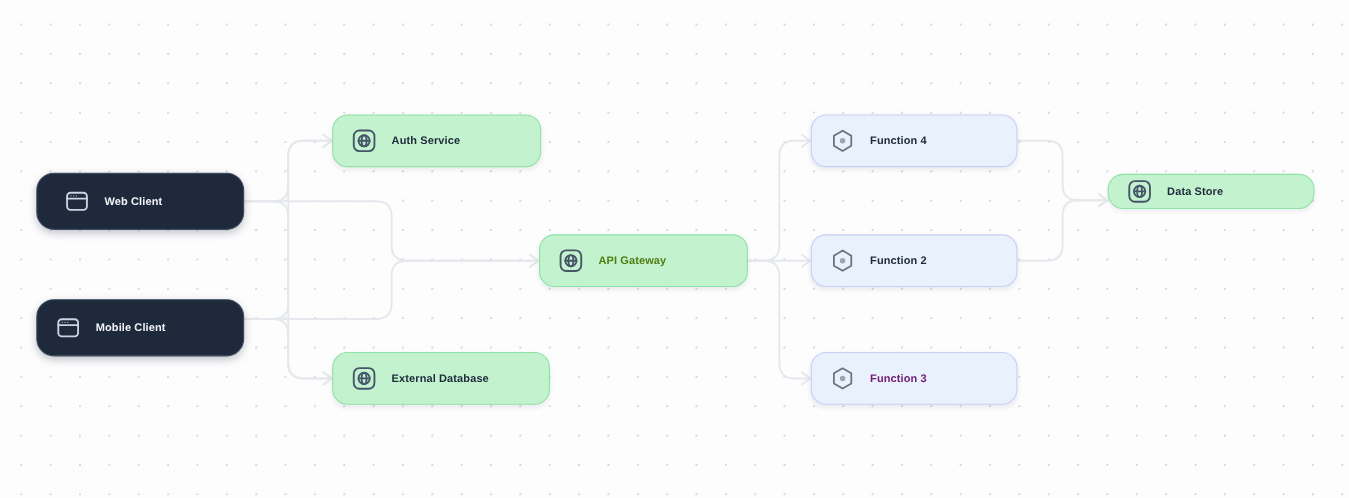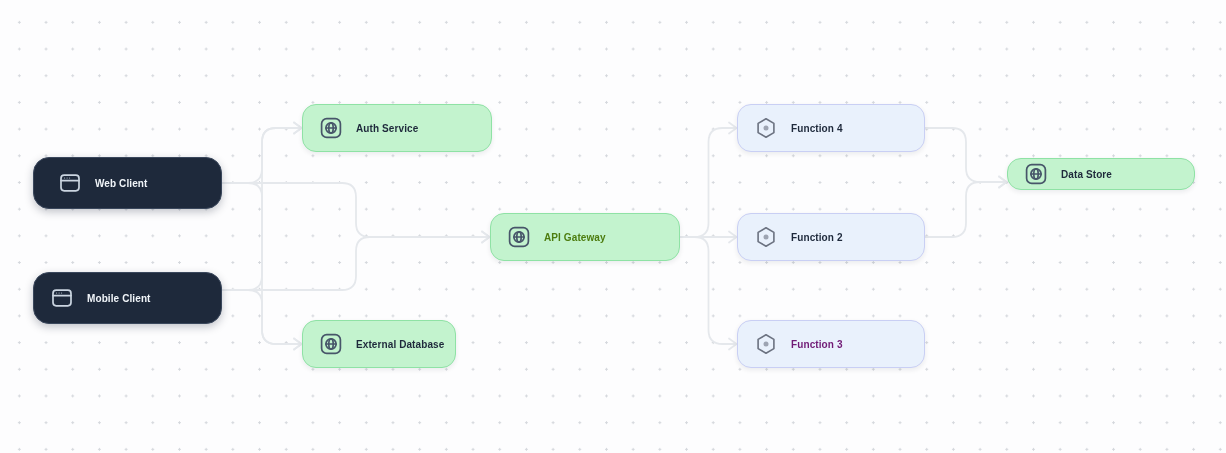--- a/index.html
+++ b/index.html
@@ -128,21 +128,21 @@
         <span class="icon" style="color: rgb(71, 85, 105);">
           <svg viewBox="0 0 24 24" fill="none" stroke="currentColor" stroke-width="1.7" stroke-linecap="round">
             <rect x="2.6" y="2.6" width="18.8" height="18.8" rx="5.2"></rect>
             <circle cx="12" cy="12" r="5.1"></circle>
             <line x1="7" y1="12" x2="17" y2="12"></line>
             <ellipse cx="12" cy="12" rx="2.2" ry="5.1"></ellipse>
           </svg>
         </span>
         <span class="label">API Gateway</span>
       </div>
-      <div class="node" style="left: 302px; top: 320px; width: 154px; height: 48px; background: rgb(195, 243, 206); border-color: rgb(143, 226, 165); color: rgb(30, 41, 59); border-radius: 14px; box-shadow: rgba(15, 23, 42, 0.08) 0px 2px 5px; justify-content: space-between;">
+      <div class="node" style="left: 302px; top: 320px; width: 198px; height: 48px; background: rgb(195, 243, 206); border-color: rgb(143, 226, 165); color: rgb(30, 41, 59); border-radius: 14px; box-shadow: rgba(15, 23, 42, 0.08) 0px 2px 5px;">
         <span class="icon" style="color: rgb(71, 85, 105);">
           <svg viewBox="0 0 24 24" fill="none" stroke="currentColor" stroke-width="1.7" stroke-linecap="round">
             <rect x="2.6" y="2.6" width="18.8" height="18.8" rx="5.2"></rect>
             <circle cx="12" cy="12" r="5.1"></circle>
             <line x1="7" y1="12" x2="17" y2="12"></line>
             <ellipse cx="12" cy="12" rx="2.2" ry="5.1"></ellipse>
           </svg>
         </span>
         <span class="label">External Database</span>
       </div>

